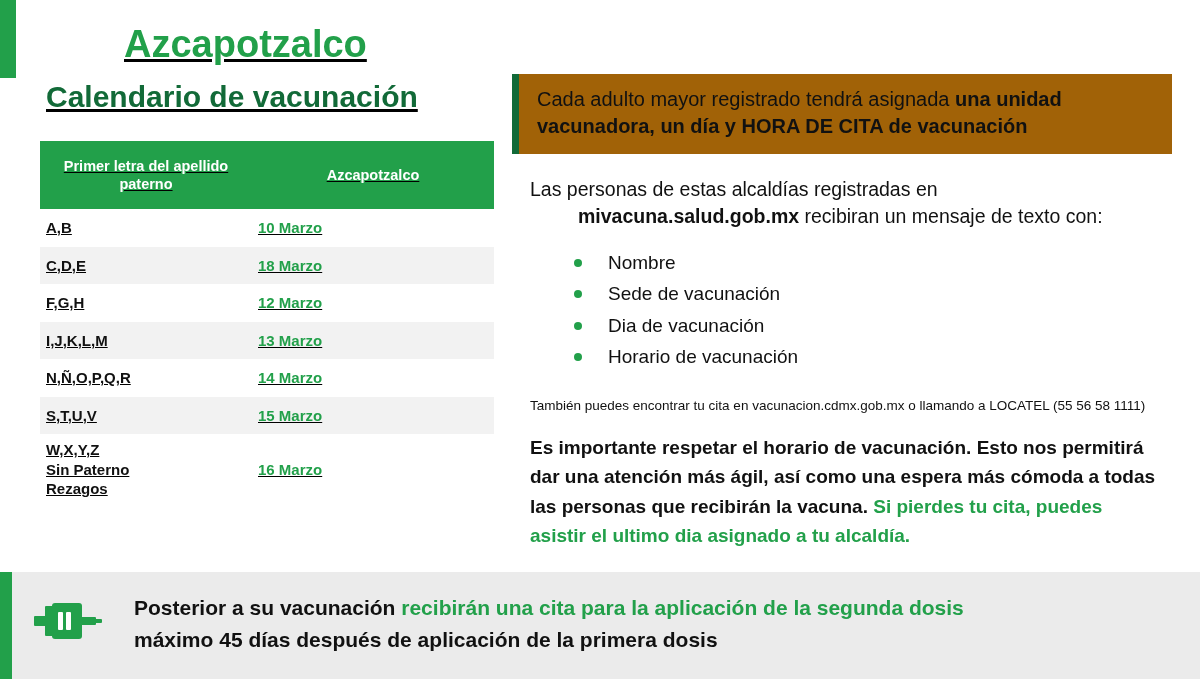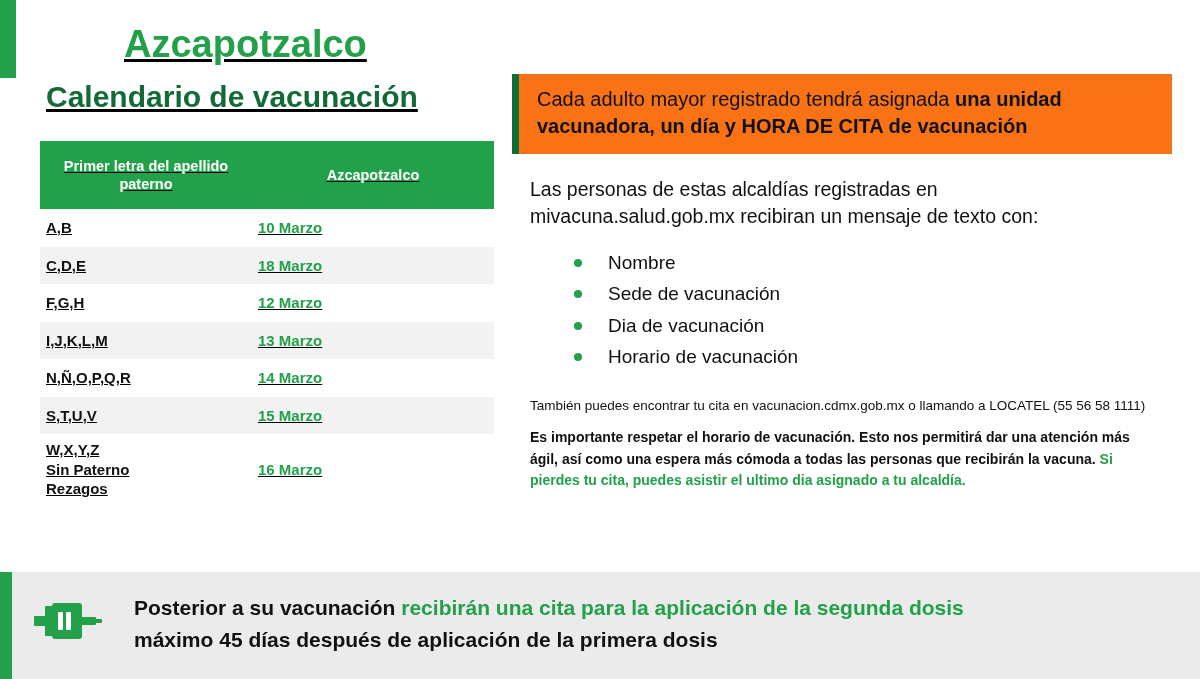--- a/index.html
+++ b/index.html
@@ -101,36 +101,36 @@
   }
 
   
   .right-col {
     position: absolute;
     left: 512px;
     top: 74px;
     width: 660px;
   }
   .callout {
-    background: #f97316;
+    background: #a16207;
     border-left: 7px solid #126a38;
     padding: 12px 20px 14px 18px;
     color: #111111;
     font-size: 20px;
     line-height: 1.35;
   }
   .callout b { font-weight: bold; }
 
   .para-lead {
     margin: 22px 0 0 18px;
     font-size: 19.5px;
     color: #111111;
     line-height: 1.4;
   }
-  .para-lead b { font-weight: normal; }
+  .para-lead b { font-weight: bold; margin-left: 48px; }
 
   .bullets {
     margin: 18px 0 0 52px;
     padding: 0;
     list-style: none;
   }
   .bullets li {
     position: relative;
     font-size: 19px;
     color: #111111;
@@ -150,22 +150,22 @@
 
   .note-small {
     margin: 22px 0 0 18px;
     font-size: 13.5px;
     font-weight: normal;
     color: #111111;
     line-height: 1.35;
     width: 630px;
   }
   .note-small2 {
-    margin: 12px 0 0 18px;
-    font-size: 14px;
+    margin: 18px 0 0 18px;
+    font-size: 19px;
     font-weight: bold;
     color: #111111;
     line-height: 1.55;
     width: 630px;
   }
   .note-small2 .green {
     color: #22a04a;
   }
 
   

